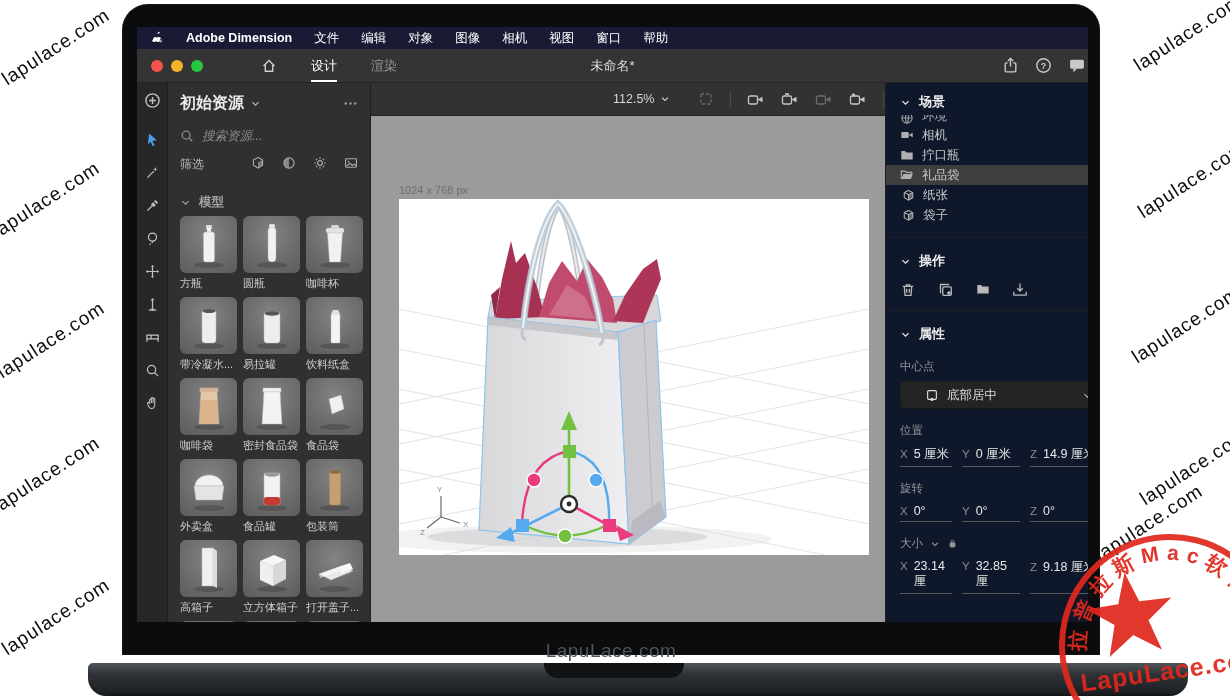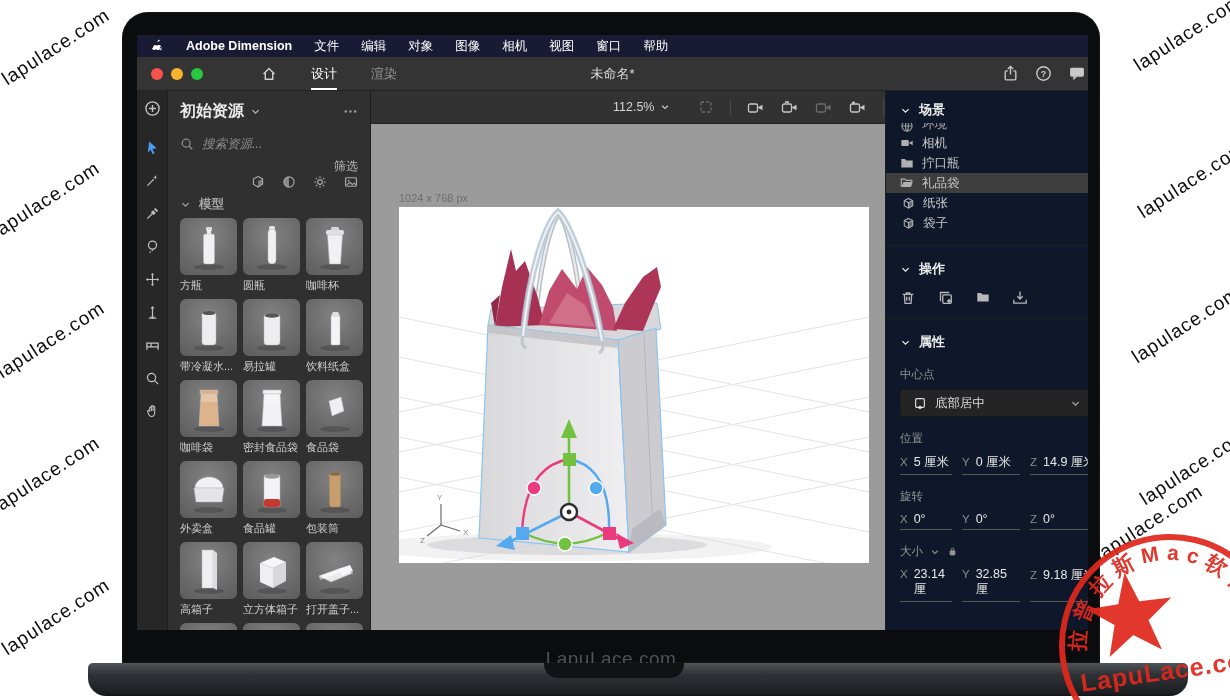--- a/index.html
+++ b/index.html
@@ -1,21 +1,21 @@
 <!DOCTYPE html>
 <html><head>
 <meta charset="utf-8">
 <style>
   html,body{margin:0;padding:0;}
   body{width:1230px;height:700px;position:relative;overflow:hidden;background:#fff;
        font-family:"Liberation Sans","DejaVu Sans",sans-serif;-webkit-font-smoothing:antialiased;}
   .wm{position:absolute;transform:rotate(-33deg);transform-origin:left bottom;
       font-size:19px;color:#0c0c0c;letter-spacing:1px;white-space:nowrap;z-index:40;}
   
-  .bezel{position:absolute;left:122px;top:12px;width:978px;height:651px;background:#0b0c0e;
+  .bezel{position:absolute;left:122px;top:4px;width:978px;height:651px;background:#0b0c0e;
          border-radius:26px 26px 0 0;z-index:1;box-shadow:inset 0 0 2px #333;}
   .bezel-brand{position:absolute;left:0;right:0;top:636px;text-align:center;font-size:19px;
          color:#4e5357;letter-spacing:.5px;}
   .base{position:absolute;left:88px;top:663px;width:1100px;height:33px;z-index:2;
         background:linear-gradient(#50555a,#2e3236 35%,#1d2023 90%,#121314);
         border-radius:5px 5px 18px 18px;}
   .notch{position:absolute;left:456px;top:0;width:140px;height:15px;background:#101214;
          border-radius:0 0 14px 14px;}
   
   .screen{position:absolute;left:15px;top:23px;width:951px;height:595px;overflow:hidden;
@@ -46,21 +46,21 @@
   .tool.active{color:#4a9df0;}
   .tool.first{margin-bottom:6px;}
   
   .assets{width:203px;background:#303030;padding:10px 12px 0 12px;box-sizing:border-box;
           border-right:1px solid #1e1e1e;overflow:hidden;}
   .panel-head{display:flex;align-items:center;font-size:16px;color:#ececec;font-weight:bold;}
   .panel-head .chev{margin-left:6px;color:#b5b5b5;}
   .panel-head .more{margin-left:auto;color:#9a9a9a;}
   .search{display:flex;align-items:center;gap:8px;margin-top:10px;height:24px;color:#8d8d8d;}
   .search .ph{font-style:italic;font-size:12.5px;}
-  .filters{display:flex;align-items:flex-end;margin-top:2px;height:24px;flex-direction:column;}
+  .filters{display:flex;align-items:flex-start;margin-top:8px;height:24px;}
   .filters .lbl{font-size:12px;color:#bdbdbd;}
   .filters .fi{margin-left:auto;color:#ababab;display:flex;gap:17px;}
   .sec-head{display:flex;align-items:center;gap:8px;margin-top:12px;font-size:12.5px;
             color:#a3a3a3;font-weight:bold;height:20px;}
   .grid{margin-top:4px;display:grid;grid-template-columns:repeat(3,57px);column-gap:6px;row-gap:6px;}
   .tile{width:57px;}
   .thumb{width:57px;height:57px;border-radius:6px;
          background:radial-gradient(circle at 50% 32%,#838383 0%,#6c6c6c 55%,#5c5c5c 100%);
          display:flex;align-items:center;justify-content:center;}
   .tile .lab{font-size:11px;color:#cfcfcf;margin-top:3px;white-space:nowrap;overflow:hidden;
@@ -84,21 +84,21 @@
   .srow{display:flex;align-items:center;gap:8px;height:20px;font-size:12.5px;color:#c9c9c9;
         padding:0 14px;}
   .srow .ic{color:#b0b0b0;display:flex;}
   .srow.sel{background:#3e3e3e;}
   .srow.clip{height:10px;overflow:hidden;align-items:flex-end;opacity:.85;}
   .srow.ind{padding-left:16px;text-align:right;}
   .divider{height:1px;background:#1f1f1f;margin:12px 0;}
   .actions{display:flex;gap:22px;margin-top:10px;color:#b9b9b9;}
   .flabel{font-size:11.5px;color:#969696;margin-top:14px;}
   .selectbox{margin-top:7px;height:26px;background:#242424;border:1px solid #1b1b1b;border-radius:4px;
-             display:flex;align-items:center;gap:8px;padding:0 12px;font-size:12.5px;color:#ddd;width:168px;}
+             display:flex;align-items:center;gap:8px;padding:0 24px;font-size:12.5px;color:#ddd;width:168px;}
   .selectbox .chev{margin-left:auto;color:#aaa;}
   .xyz{display:flex;gap:10px;margin-top:8px;width:230px;}
   .fld{display:flex;align-items:baseline;gap:6px;border-bottom:1px solid #585858;
        padding-bottom:3px;font-size:12.5px;color:#e8e8e8;flex:0 0 auto;}
   .fld .ax{color:#8d8d8d;font-size:11.5px;}
   .fld.w1{width:52px;}.fld.w2{width:58px;}.fld.w3{width:84px;}
   .sizehead{display:flex;align-items:center;gap:7px;}
   svg.i{display:block;}
   
   .stamp{position:absolute;left:1030px;top:505px;z-index:50;}

